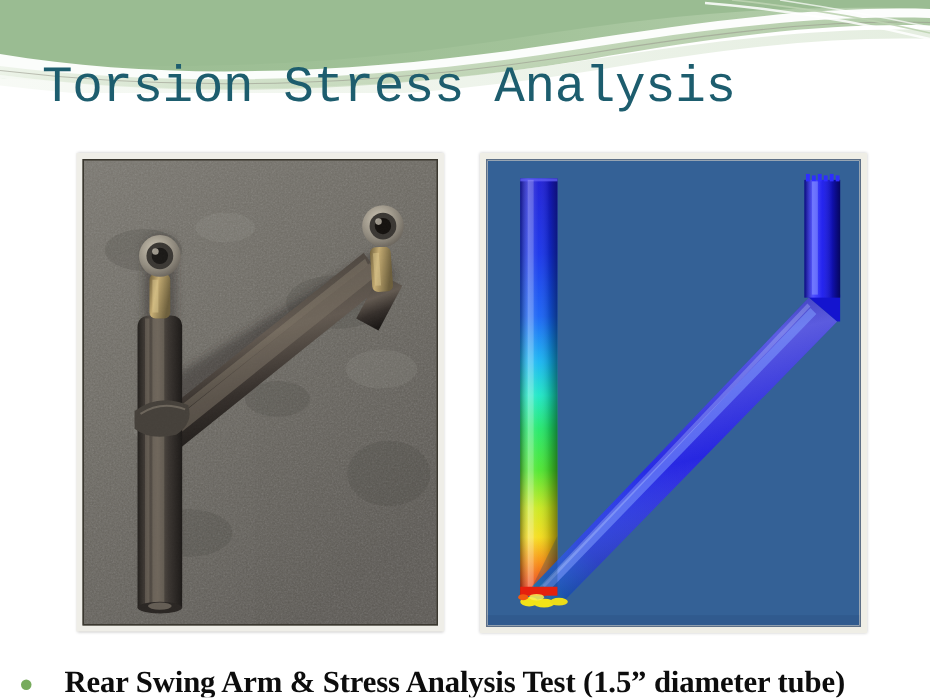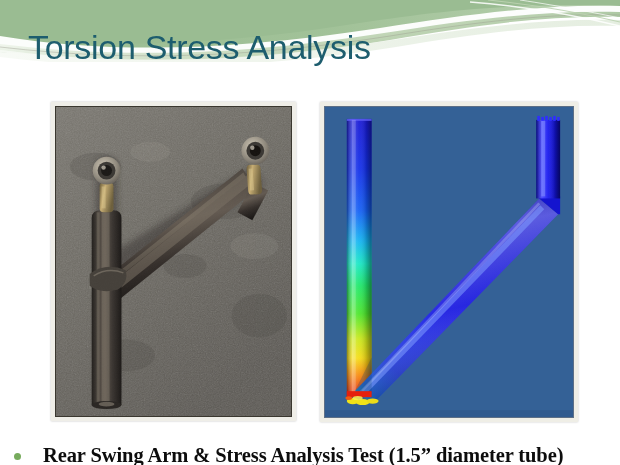--- a/index.html
+++ b/index.html
@@ -24,22 +24,22 @@
     width: 620px;
     height: 62px;
     overflow: hidden;
   }
   .header-band svg { display: block; }
 
   
   .slide-title {
     position: absolute;
     left: 28px;
-    top: 30px;
-    font-family: Liberation Sans, sans-serif;
+    top: 42px;
+    font-family: Liberation Mono, monospace;
     font-size: 34px;
     font-weight: 400;
     letter-spacing: -0.3px;
     color: #1d5d6e;
     white-space: nowrap;
     line-height: 1.05;
   }
 
   
   .content {

